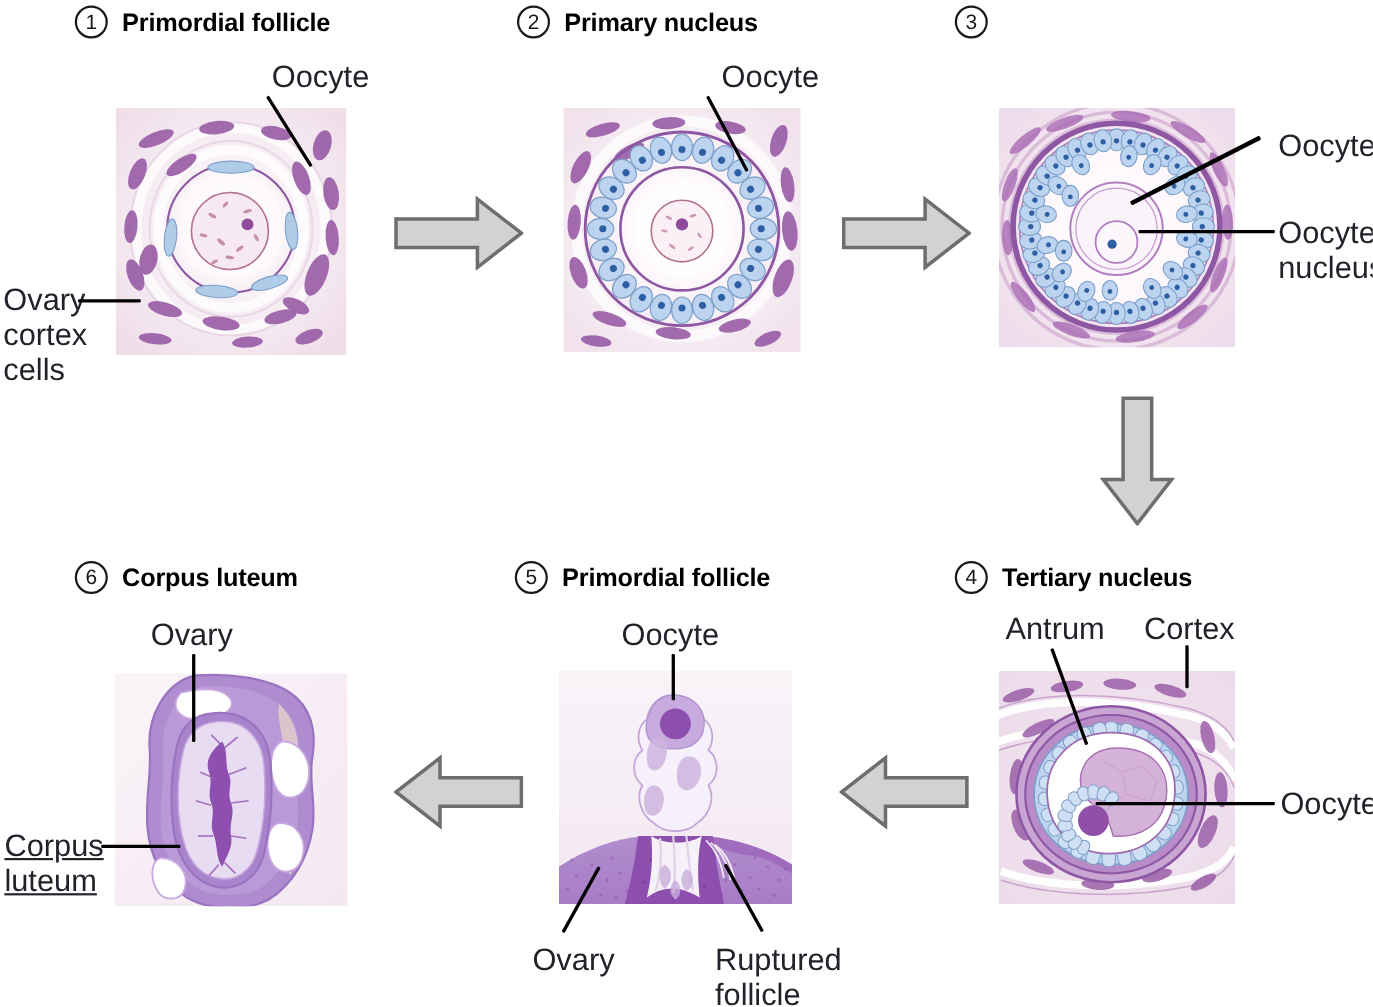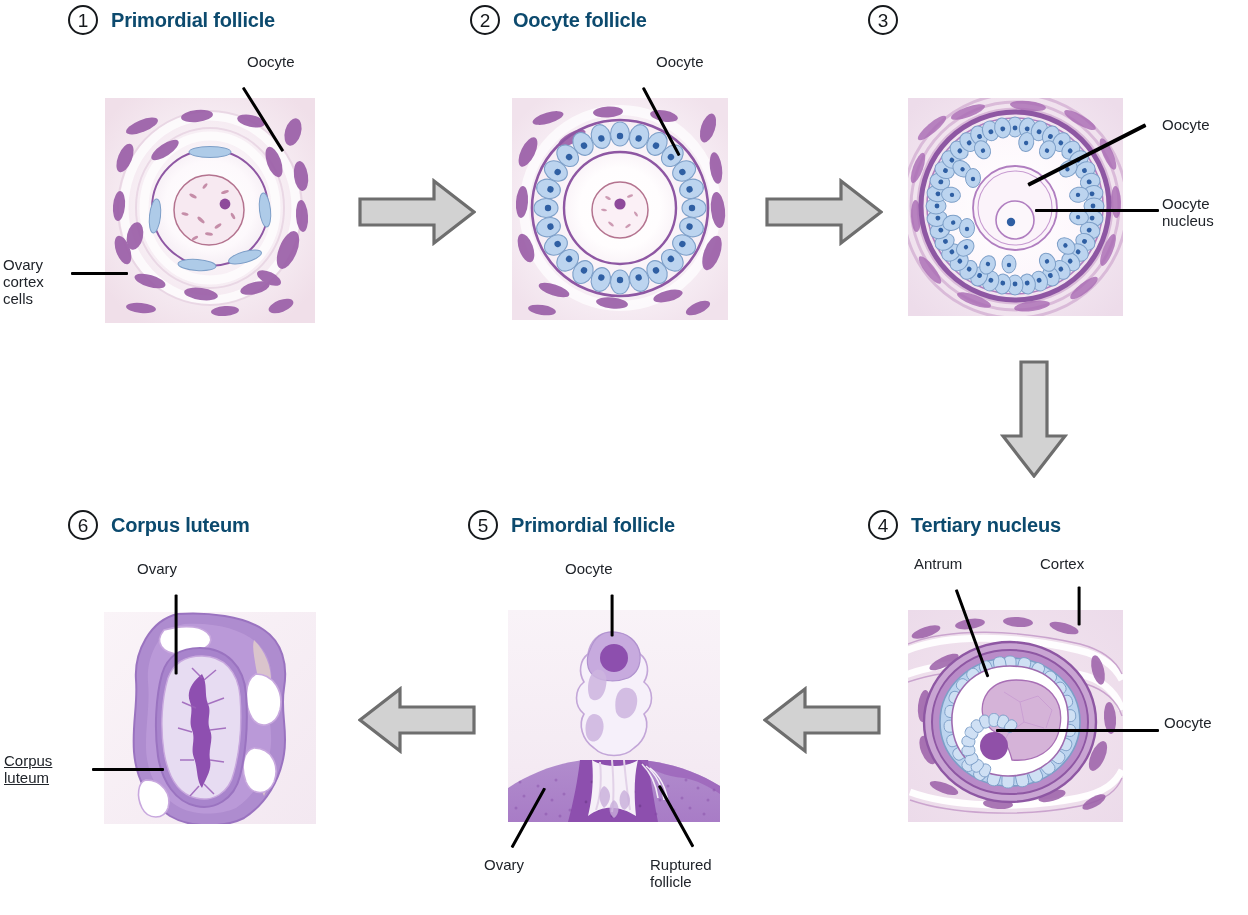--- a/index.html
+++ b/index.html
@@ -29,30 +29,30 @@
     border: 2.4px solid #16191c;
     border-radius: 50%;
     display: flex; align-items: center; justify-content: center;
     font-size: 19px;
     font-weight: 400;
     color: #16191c;
     line-height: 1;
     flex: 0 0 auto;
   }
   .panel-title {
-    font-size: 20px;
+    font-size: 23px;
     font-weight: bold;
     letter-spacing: -0.2px;
-    color: #0c4a6e;
+    color: #000000;
   }
 
   
   .lbl {
     position: absolute;
-    font-size: 15px;
+    font-size: 28px;
     color: #20242a;
     line-height: 1.13;
     white-space: pre-line;
   }
   .lbl.c { text-align: center; }
 
   
   .leader {
     position: absolute;
     background: #000;
@@ -166,21 +166,21 @@
   <div class="leader" style="left:71px; top:272px; width:57px; height:3.4px;"></div>
 
   <div class="arrow" style="left:358px; top:178px; width:118px; height:68px;">
     <svg viewBox="0 0 118 68">
       <polygon points="2,21 76,21 76,3 116,34 76,65 76,47 2,47" fill="#d2d2d2" stroke="#6e6e6e" stroke-width="3.2" stroke-linejoin="miter"></polygon>
     </svg>
   </div>
 
   <div class="panel-head" style="left:470px; top:5px;">
     <div class="num-circle">2</div>
-    <div class="panel-title">Oocyte follicle</div>
+    <div class="panel-title">Primary nucleus</div>
   </div>
 
   <div class="fig" style="left:512px; top:98px; width:216px; height:222px;">
     <svg viewBox="0 0 216 222" preserveAspectRatio="none">
       <defs>
         <radialGradient id="p2bg" cx="50%" cy="50%" r="62%">
           <stop offset="0%" stop-color="#ffffff"></stop>
           <stop offset="60%" stop-color="#f8f0f6"></stop>
           <stop offset="100%" stop-color="#f1e2ec"></stop>
         </radialGradient>

